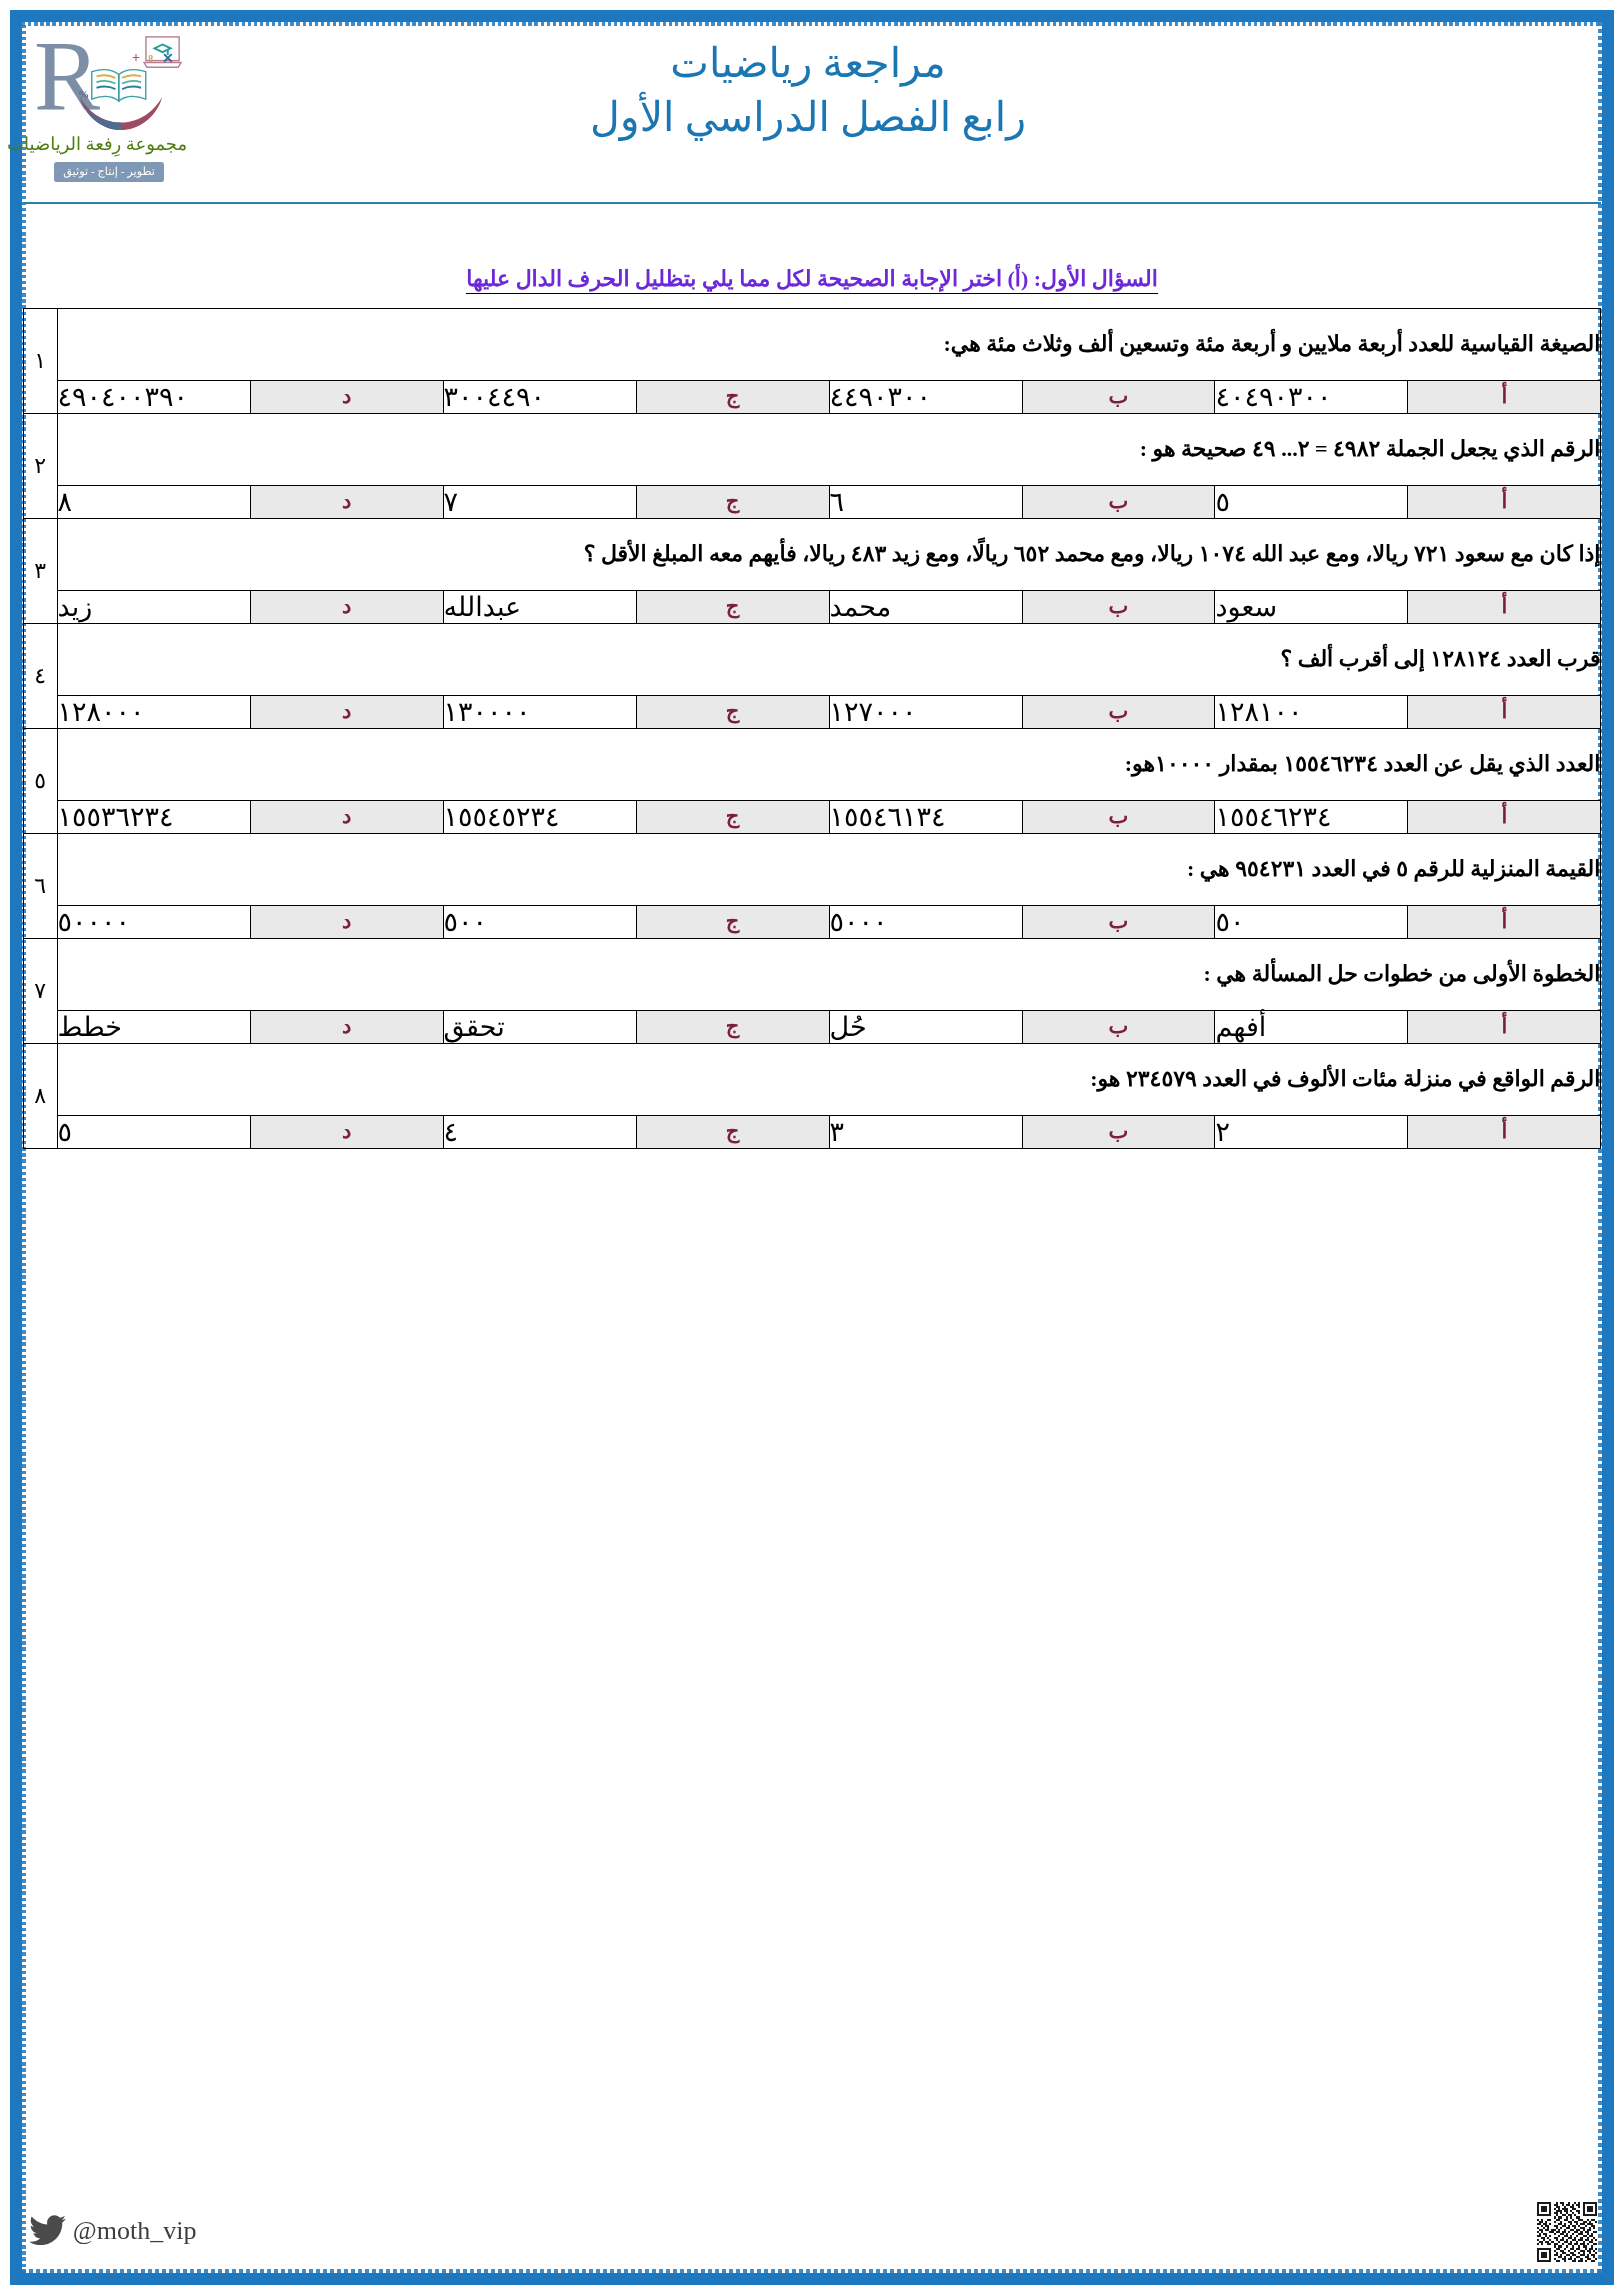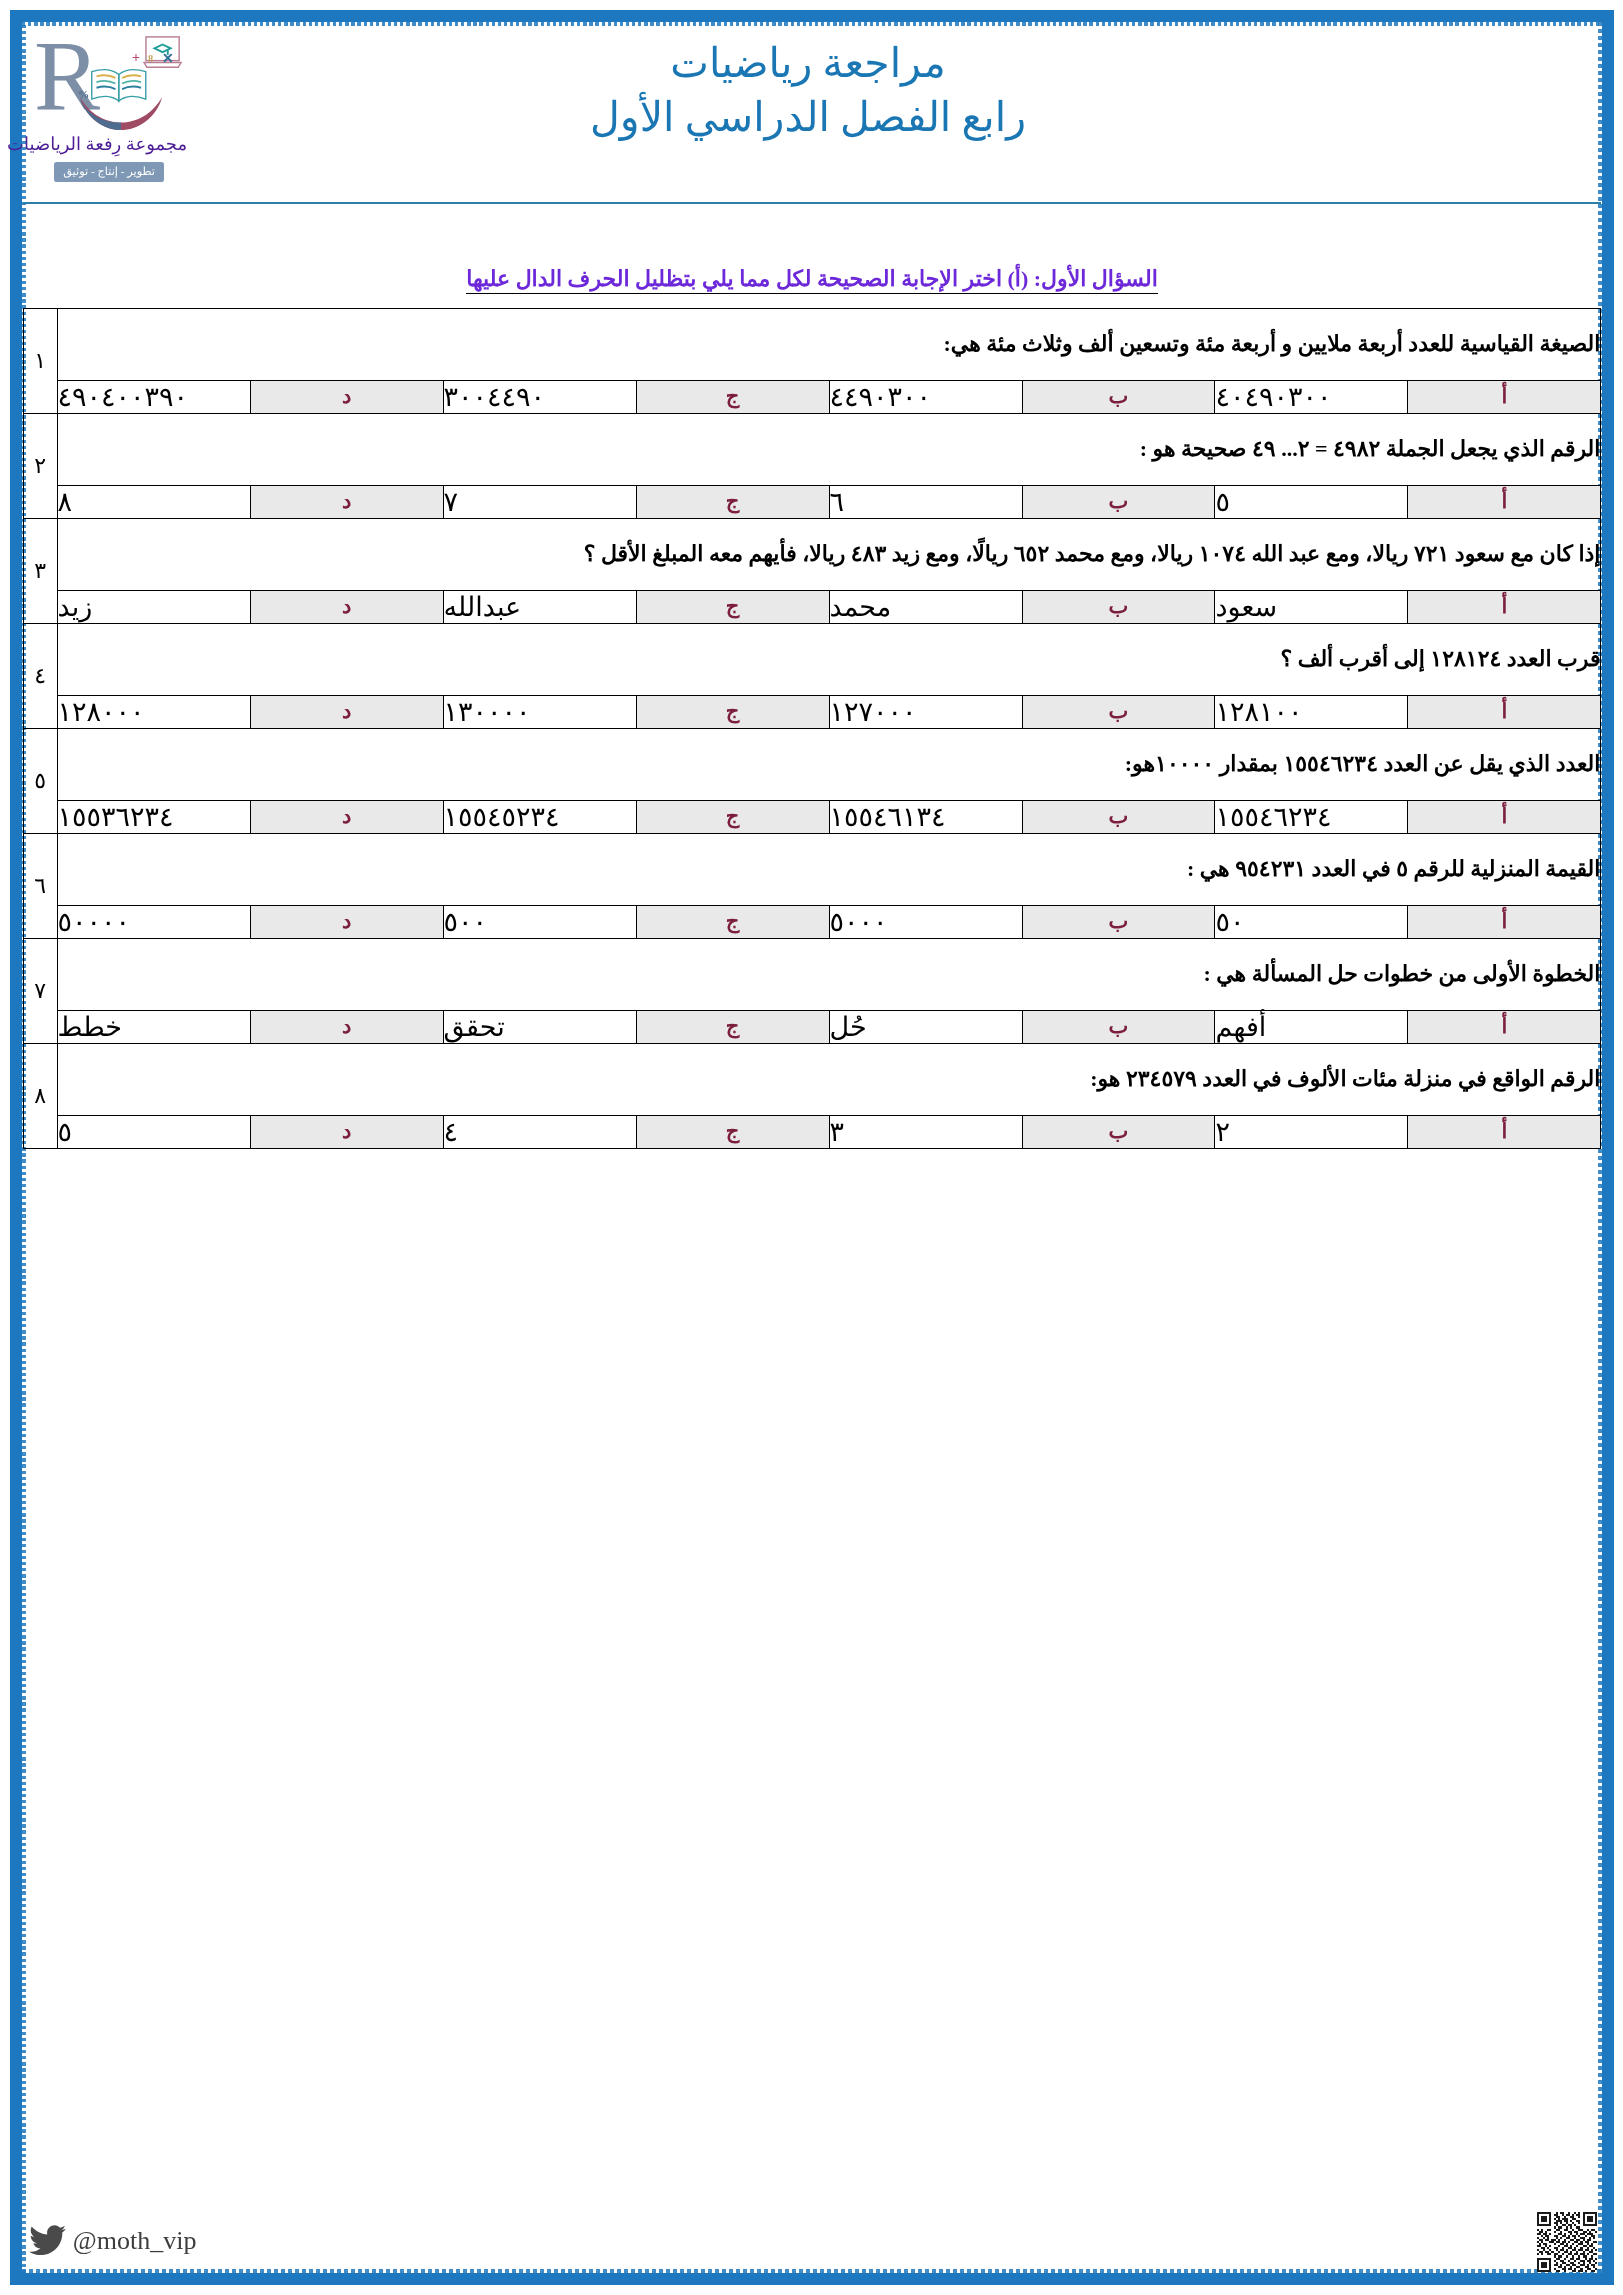--- a/index.html
+++ b/index.html
@@ -107,21 +107,21 @@
   }
   .logo-sym {
     position: absolute;
     font-size: 14px;
     font-weight: bold;
   }
   .logo-name {
     margin-top: -2.8px;
     font-family: "Liberation Serif", serif;
     font-size: 18px;
-    color: #4c1d95;
+    color: #4d7c0f;
     white-space: nowrap;
     direction: rtl;
     letter-spacing: 0.5px;
   }
   .logo-tag {
     display: inline-block;
     margin-top: 6.6px;
     background: #7e98b5;
     color: #ffffff;
     font-size: 11.3px;
@@ -216,21 +216,21 @@
     font-family: Liberation Serif, serif;
     padding: 12.3px 4.7px;
     letter-spacing: 0.9px;
   }
 
   
   .footer {
     position: absolute;
     left: 0;
     right: 0;
-    bottom: 0;
+    bottom: 10px;
     height: 90px;
     padding-left: 23px;
   }
   .twitter {
     position: absolute;
     left: 6.6px;
     bottom: 16px;
     display: flex;
     align-items: center;
     direction: ltr;

